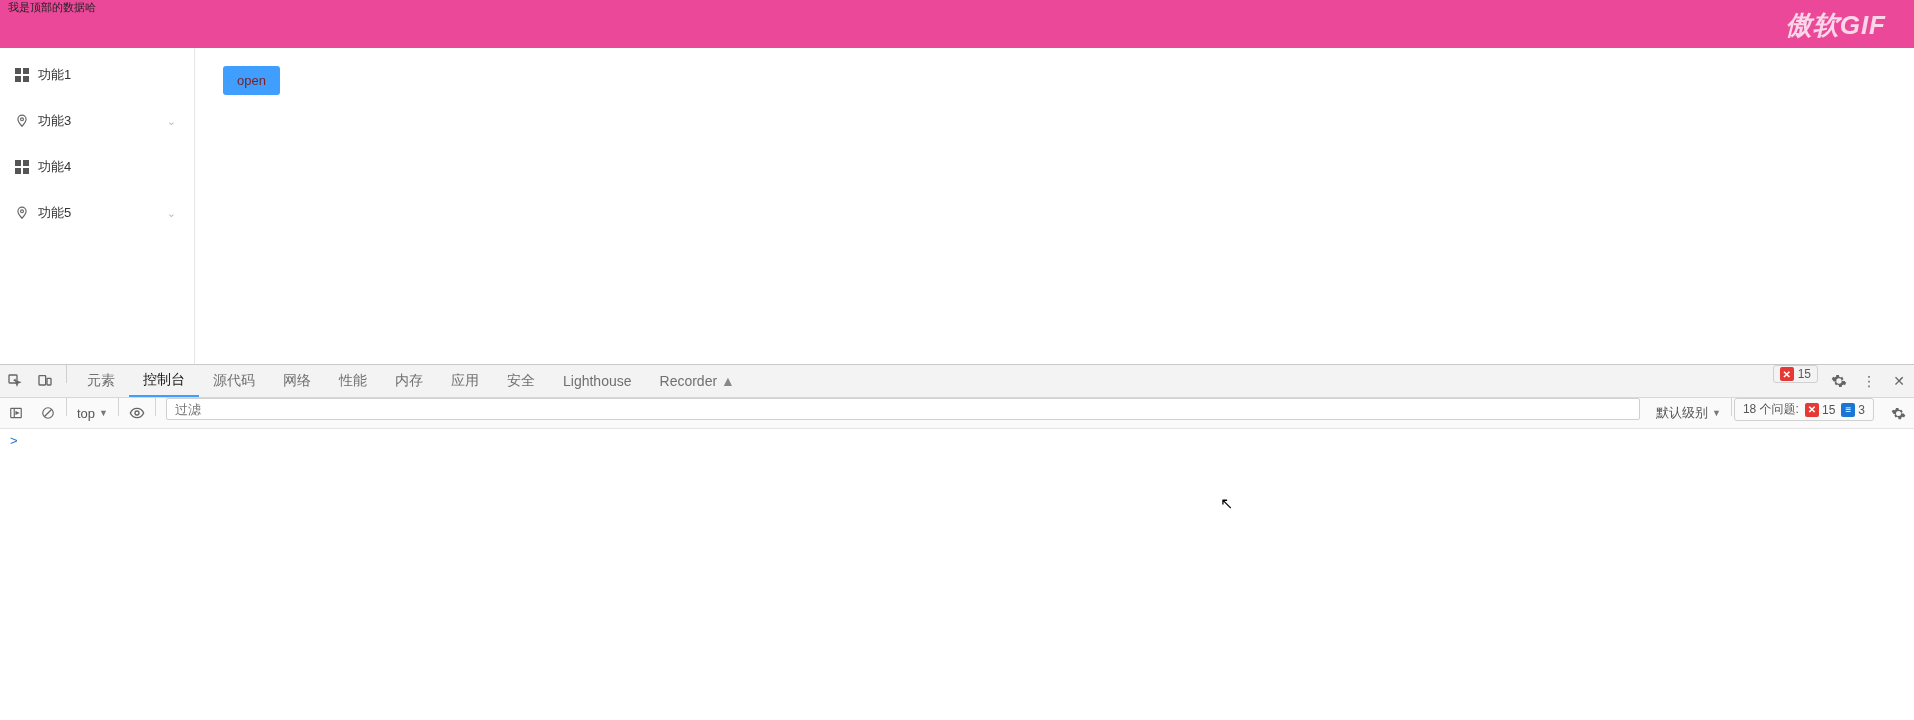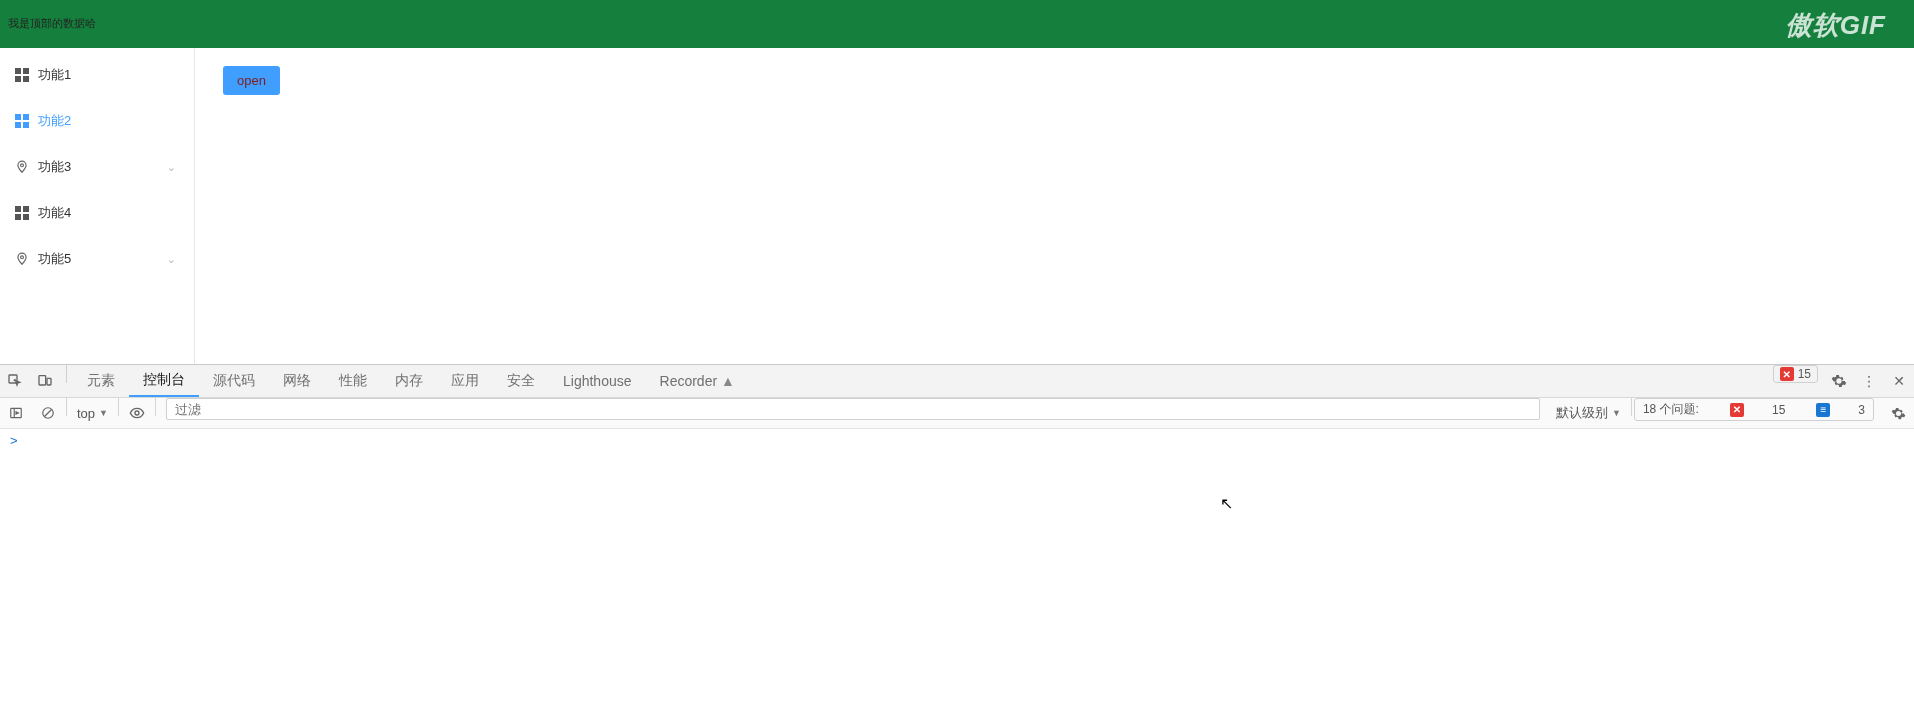--- a/index.html
+++ b/index.html
@@ -1,18 +1,18 @@
 <!DOCTYPE html>
 <html><head>
 <meta charset="utf-8">
 <style>
 * { margin: 0; padding: 0; box-sizing: border-box; font-family: "Microsoft YaHei", "PingFang SC", sans-serif; }
 html, body { width: 1914px; height: 720px; overflow: hidden; background: #fff; }
 
-.top-banner { height: 48px; background: #15803d; color: #222; font-size: 11px; padding: 16px 8px 0 8px; position: relative; }
+.top-banner { height: 48px; background: #ec4899; color: #222; font-size: 11px; padding: 0 8px 0 8px; position: relative; }
 .watermark { position: absolute; right: 28px; top: 8px; font-size: 26px; font-weight: 700; font-style: italic; color: rgba(255,255,255,.78); letter-spacing: 1px; pointer-events: none; white-space: nowrap; }
 
 .app-body { display: flex; height: 316px; }
 .sidebar { width: 195px; border-right: 1px solid #e6e6e6; padding-top: 4px; }
 .side-item { display: flex; align-items: center; height: 46px; padding: 0 14px; font-size: 13px; color: #333; cursor: pointer; position: relative; }
 .side-item.active { color: #409eff; }
 .side-item .icon { width: 16px; height: 16px; margin-right: 8px; display: inline-flex; align-items: center; justify-content: center; }
 .side-item .chev { position: absolute; right: 18px; color: #bbb; font-size: 11px; }
 .icon-grid { display: grid; grid-template-columns: 6px 6px; grid-template-rows: 6px 6px; gap: 2px; }
 .icon-grid span { background: #555; }
@@ -29,21 +29,21 @@
 .dt-spacer { flex: 1; }
 .err-badge { display: inline-flex; align-items: center; border: 1px solid #d0d0d0; border-radius: 3px; padding: 1px 6px; font-size: 12px; margin-right: 6px; cursor: pointer; }
 .err-badge .es { background: #e53935; color: #fff; font-size: 10px; width: 14px; height: 14px; border-radius: 2px; display: inline-flex; align-items: center; justify-content: center; margin-right: 4px; font-weight: 700; }
 
 .console-toolbar { height: 32px; border-top: 1px solid #d8d8d8; border-bottom: 1px solid #e4e4e4; background: #fafafa; display: flex; align-items: flex-start; font-size: 13px; color: #555; }
 .ct-icon { width: 32px; height: 100%; display: inline-flex; align-items: center; justify-content: center; cursor: pointer; color: #666; }
 .ct-sep { width: 1px; height: 18px; background: #d4d4d4; margin: 0 2px; }
 .ct-drop { padding: 0 8px; cursor: pointer; display: flex; align-items: center; height: 100%; }
 .ct-drop .tri { font-size: 9px; margin-left: 4px; color: #777; }
 .filter-input { flex: 1; height: 22px; border: 1px solid #d0d0d0; border-radius: 2px; padding: 0 8px; font-size: 13px; margin: 0 8px; }
-.issues-box { border: 1px solid #d0d0d0; border-radius: 3px; padding: 2px 8px; font-size: 12px; display: inline-flex; align-items: center; margin-right: 8px; cursor: pointer; gap: 25px; }
+.issues-box { border: 1px solid #d0d0d0; border-radius: 3px; padding: 2px 8px; font-size: 12px; display: inline-flex; align-items: center; margin-right: 8px; cursor: pointer; }
 
 .console-body { height: 291px; background: #fff; padding: 4px 10px; font-family: Consolas, monospace; font-size: 13px; color: #1976d2; }
 
 .cursor-ptr { position: absolute; left: 1220px; top: 494px; font-size: 16px; color: #000; pointer-events: none; }
 </style>
 </head>
 <body>
 
 <div class="top-banner">
   <span>我是顶部的数据哈</span>
@@ -55,31 +55,20 @@
     <div class="side-item">
       <span class="icon">
           <span class="icon-grid">
             <span></span>
             <span></span>
             <span></span>
             <span></span>
           </span>
         </span>
       <span>功能1</span>
-    </div>
-    <div class="side-item active">
-      <span class="icon">
-          <span class="icon-grid">
-            <span></span>
-            <span></span>
-            <span></span>
-            <span></span>
-          </span>
-        </span>
-      <span>功能2</span>
     </div>
     <div class="side-item">
       <span class="icon">
           <svg width="14" height="14" viewBox="0 0 24 24" fill="none" stroke="#666" stroke-width="2">
             <path d="M12 21s-7-7.5-7-12a7 7 0 0 1 14 0c0 4.5-7 12-7 12z"></path>
             <circle cx="12" cy="9" r="2.5"></circle>
           </svg>
         </span>
       <span>功能3</span>
       <span class="chev">⌄</span>

